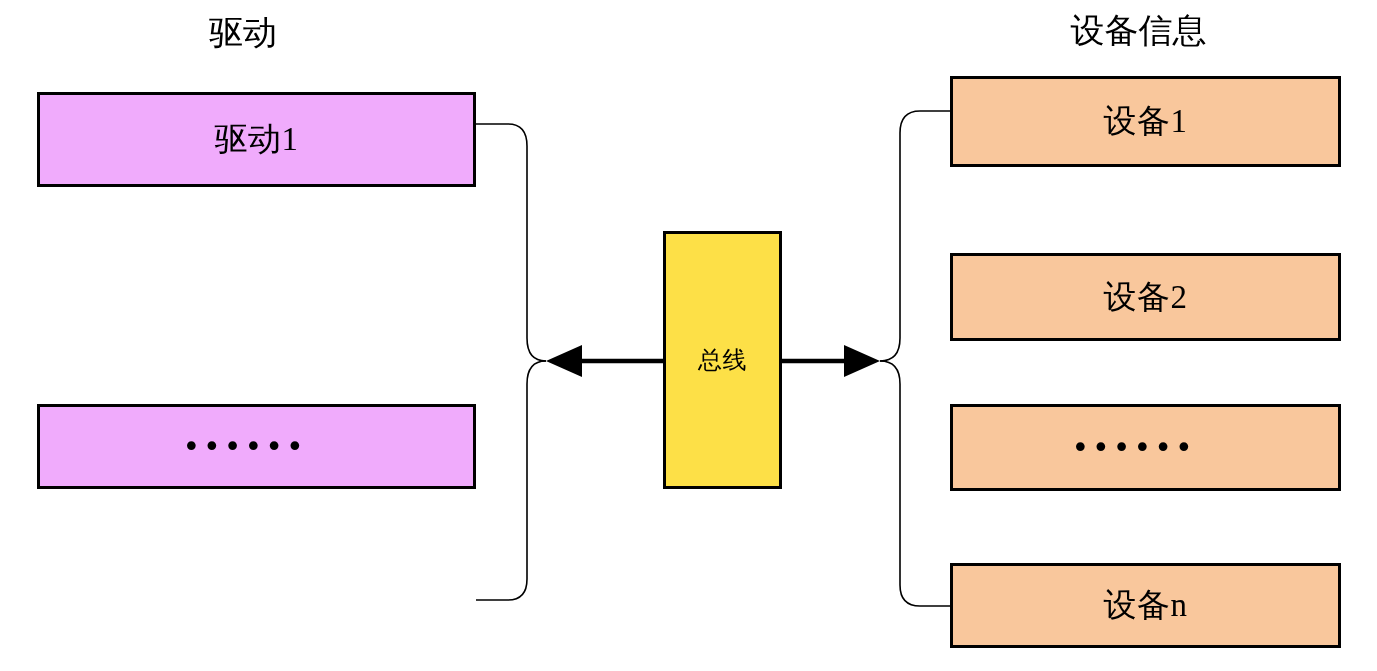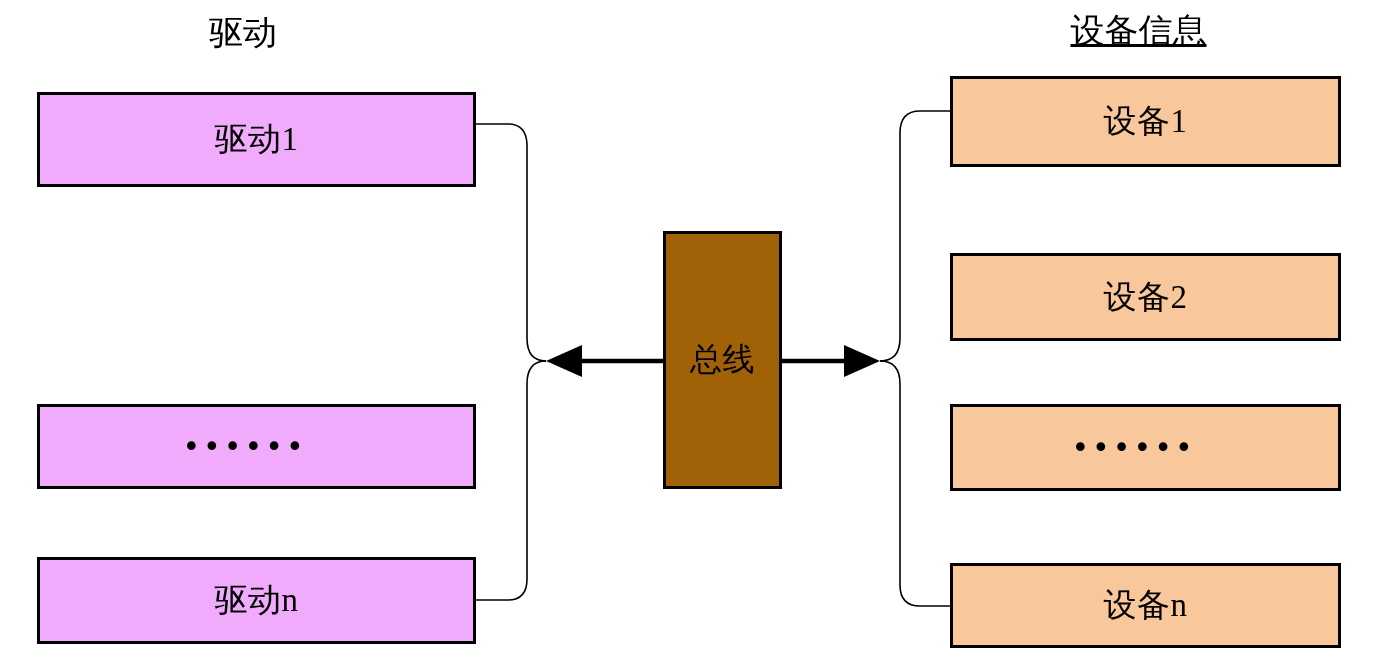--- a/index.html
+++ b/index.html
@@ -20,38 +20,38 @@
   .col-title {
     position: absolute;
     font-size: 34px;
     line-height: 1;
     color: #000000;
     white-space: nowrap;
     text-align: center;
     font-family: "Liberation Serif", "DejaVu Serif", serif;
   }
   #title-drivers { left: 0px; top: 16px; width: 486px; }
-  #title-devices { left: 900px; top: 14px; width: 477px; text-decoration: underline; }
+  #title-devices { left: 900px; top: 14px; width: 477px; }
 
   .node {
     position: absolute;
     box-sizing: border-box;
     border: 3px solid #000000;
     display: flex;
     align-items: center;
     justify-content: center;
     font-size: 33px;
     color: #000000;
     letter-spacing: 0.5px;
   }
   .node.driver { background: #f0abfc; }
   .node.device { background: #f9c79c; }
   .node.bus {
-    background: #a16207;
-    font-size: 32px;
+    background: #fde047;
+    font-size: 24px;
     align-items: center;
   }
   .dots {
     display: inline-block;
     letter-spacing: 3px;
     font-size: 30px;
     line-height: 1;
     transform: translateX(-12px);
     font-family: "DejaVu Sans", sans-serif;
   }
@@ -112,23 +112,20 @@
 
   <div class="node driver" id="node-driver-1">
     <span>驱动1</span>
   </div>
 
 
   <div class="node driver" id="node-driver-d">
     <span class="dots">••••••</span>
   </div>
 
-  <div class="node driver" id="node-driver-n">
-    <span>驱动n</span>
-  </div>
 
   <div class="node bus" id="node-bus">
     <span>总线</span>
   </div>
 
   <div class="node device" id="node-device-1">
     <span>设备1</span>
   </div>
 
   <div class="node device" id="node-device-2">

